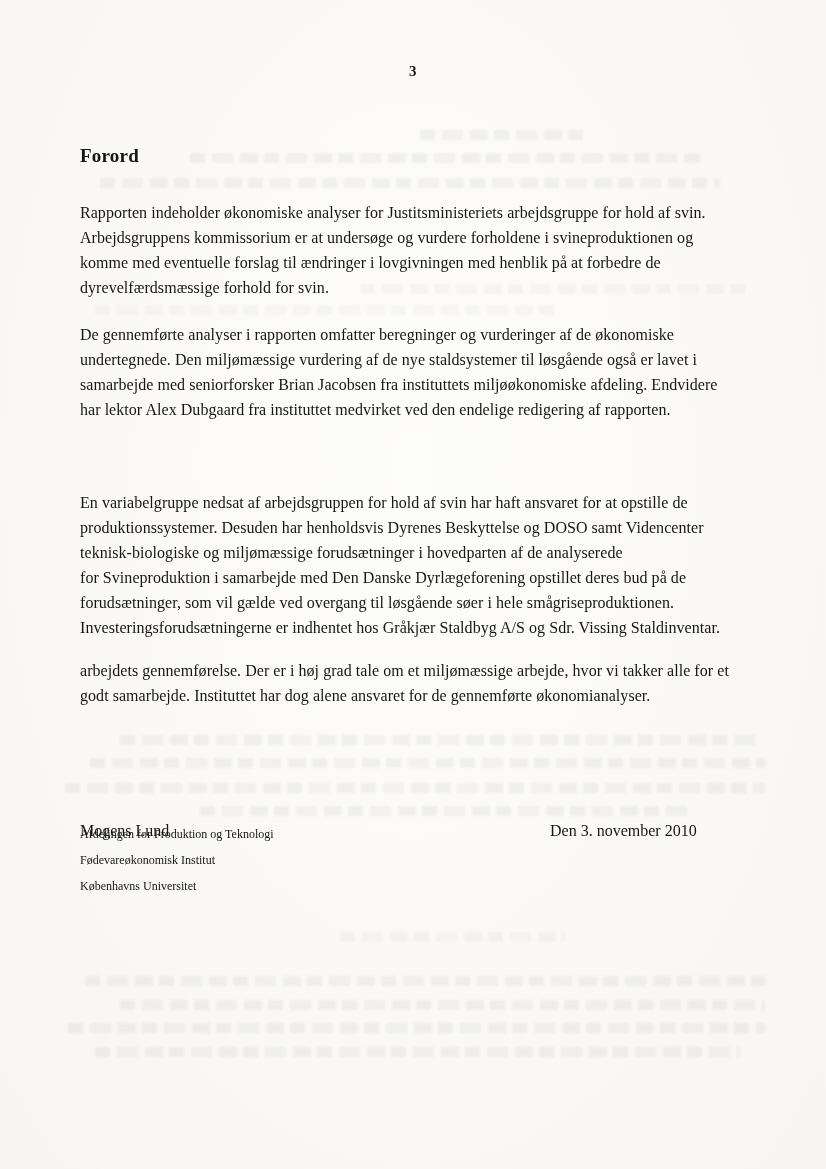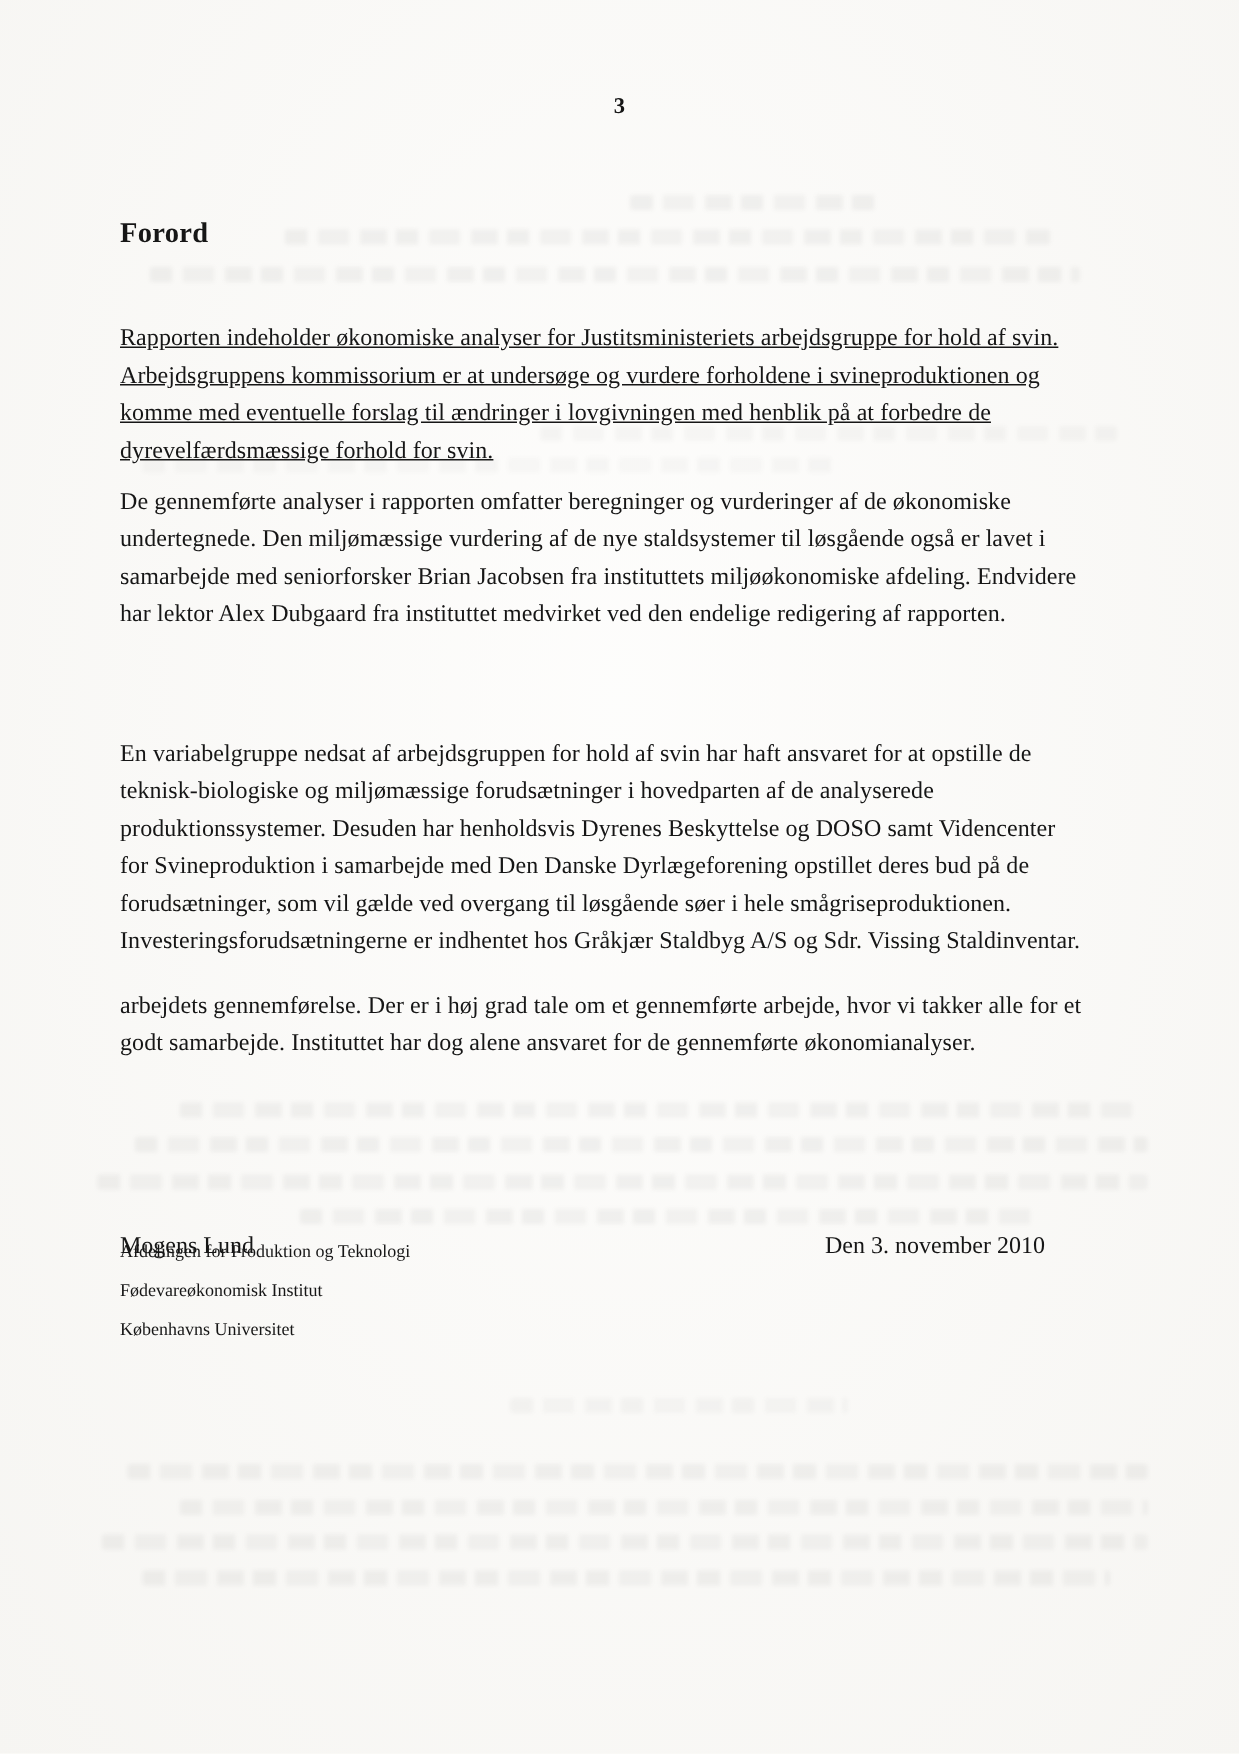--- a/index.html
+++ b/index.html
@@ -39,21 +39,21 @@
   }
   .para {
     position: absolute;
     left: 80px;
     font-size: 16px;
     line-height: 25px;
     white-space: nowrap;
     letter-spacing: 0.05px;
   }
   .para .line { height: 25px; }
-  .p1 { top: 213px; text-decoration: underline; }
+  .p1 { top: 200px; }
   .p2 { top: 322px; }
   .p3 { top: 490px; }
   .p4 { top: 658px; }
   .sig-row {
     position: absolute;
     top: 822px;
     left: 0;
     width: 802px;
     height: 25px;
     font-size: 16px;
@@ -110,29 +110,29 @@
 
   <div class="para p2">
       <div class="line">De gennemførte analyser i rapporten omfatter beregninger og vurderinger af de økonomiske</div>
       <div class="line">undertegnede. Den miljømæssige vurdering af de nye staldsystemer til løsgående også er lavet i</div>
       <div class="line">samarbejde med seniorforsker Brian Jacobsen fra instituttets miljøøkonomiske afdeling. Endvidere</div>
       <div class="line">har lektor Alex Dubgaard fra instituttet medvirket ved den endelige redigering af rapporten.</div>
     </div>
 
   <div class="para p3">
       <div class="line">En variabelgruppe nedsat af arbejdsgruppen for hold af svin har haft ansvaret for at opstille de</div>
+      <div class="line">produktionssystemer. Desuden har henholdsvis Dyrenes Beskyttelse og DOSO samt Videncenter</div>
       <div class="line">teknisk-biologiske og miljømæssige forudsætninger i hovedparten af de analyserede</div>
-      <div class="line">produktionssystemer. Desuden har henholdsvis Dyrenes Beskyttelse og DOSO samt Videncenter</div>
       <div class="line">for Svineproduktion i samarbejde med Den Danske Dyrlægeforening opstillet deres bud på de</div>
       <div class="line">forudsætninger, som vil gælde ved overgang til løsgående søer i hele smågriseproduktionen.</div>
       <div class="line">Investeringsforudsætningerne er indhentet hos Gråkjær Staldbyg A/S og Sdr. Vissing Staldinventar.</div>
     </div>
 
   <div class="para p4">
-      <div class="line">arbejdets gennemførelse. Der er i høj grad tale om et gennemførte arbejde, hvor vi takker alle for et</div>
+      <div class="line">arbejdets gennemførelse. Der er i høj grad tale om et miljømæssige arbejde, hvor vi takker alle for et</div>
       <div class="line">godt samarbejde. Instituttet har dog alene ansvaret for de gennemførte økonomianalyser.</div>
     </div>
 
   <div class="ghost" style="top:735px; left:120px; width:640px;"></div>
   <div class="ghost" style="top:758px; left:90px; width:675px;"></div>
   <div class="ghost" style="top:783px; left:65px; width:700px;"></div>
   <div class="ghost" style="top:806px; left:200px; width:490px;"></div>
 
   <div class="sig-row">
     <span class="sig-name">Mogens Lund</span>

